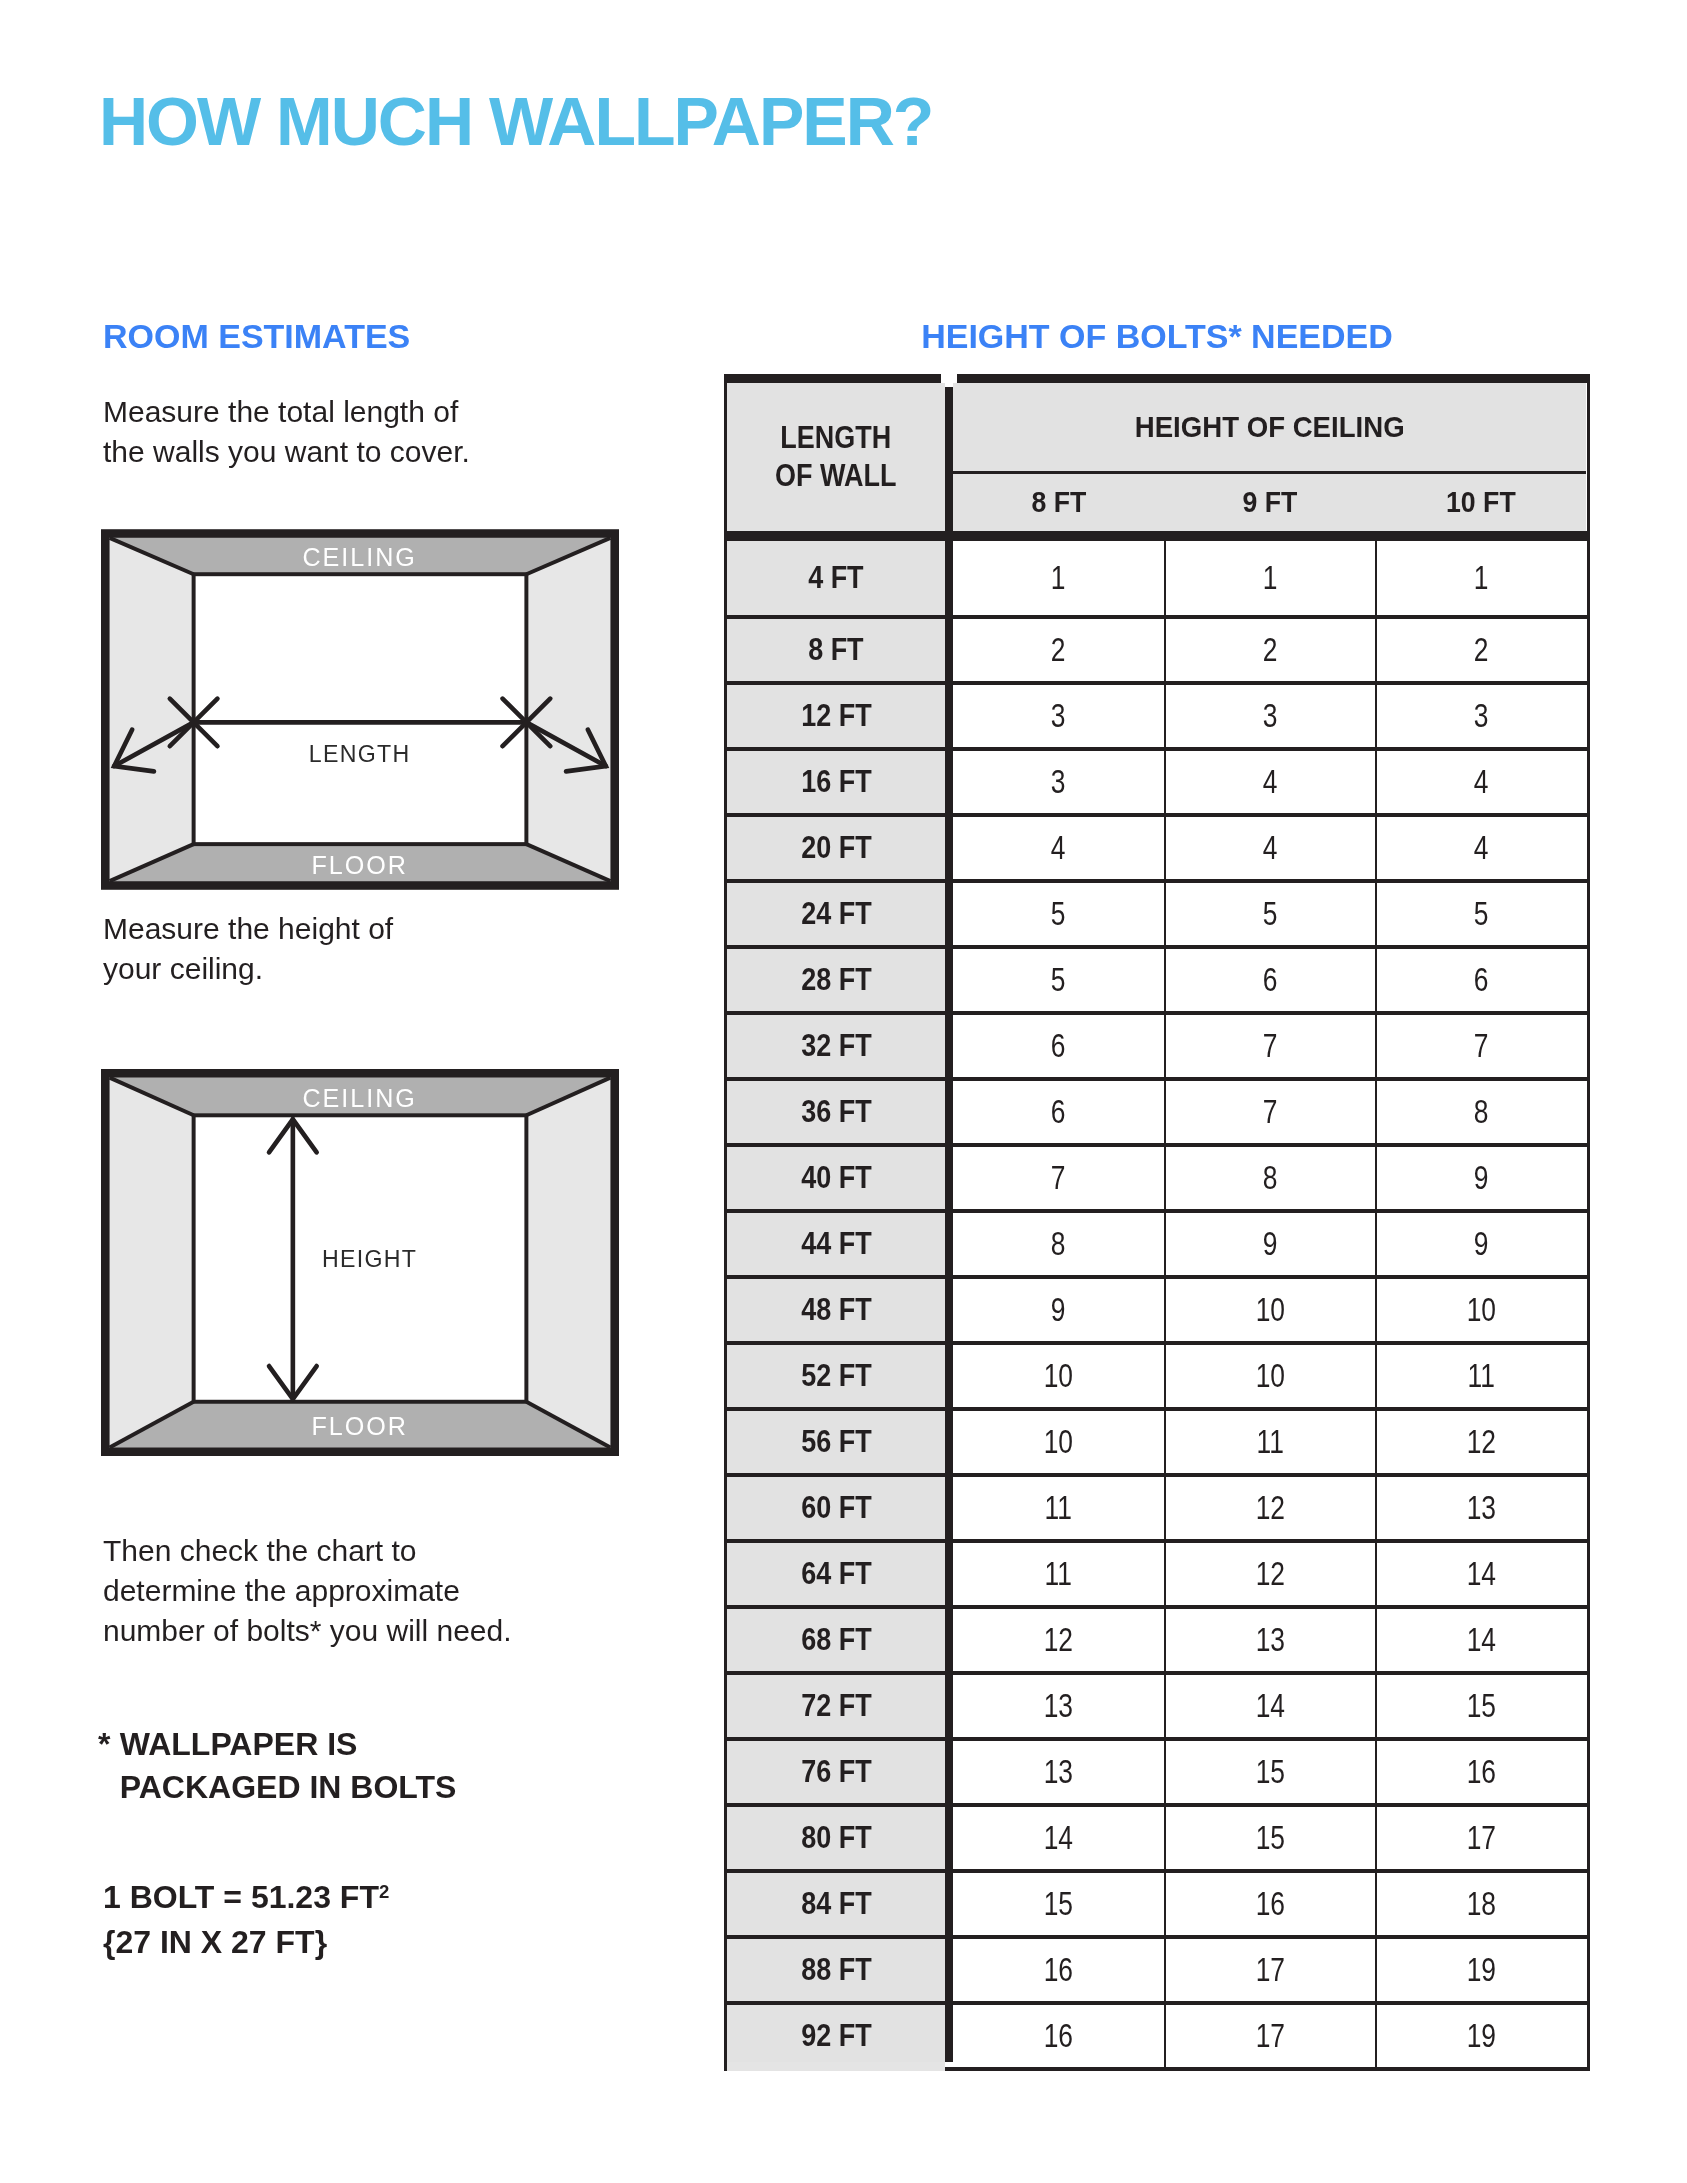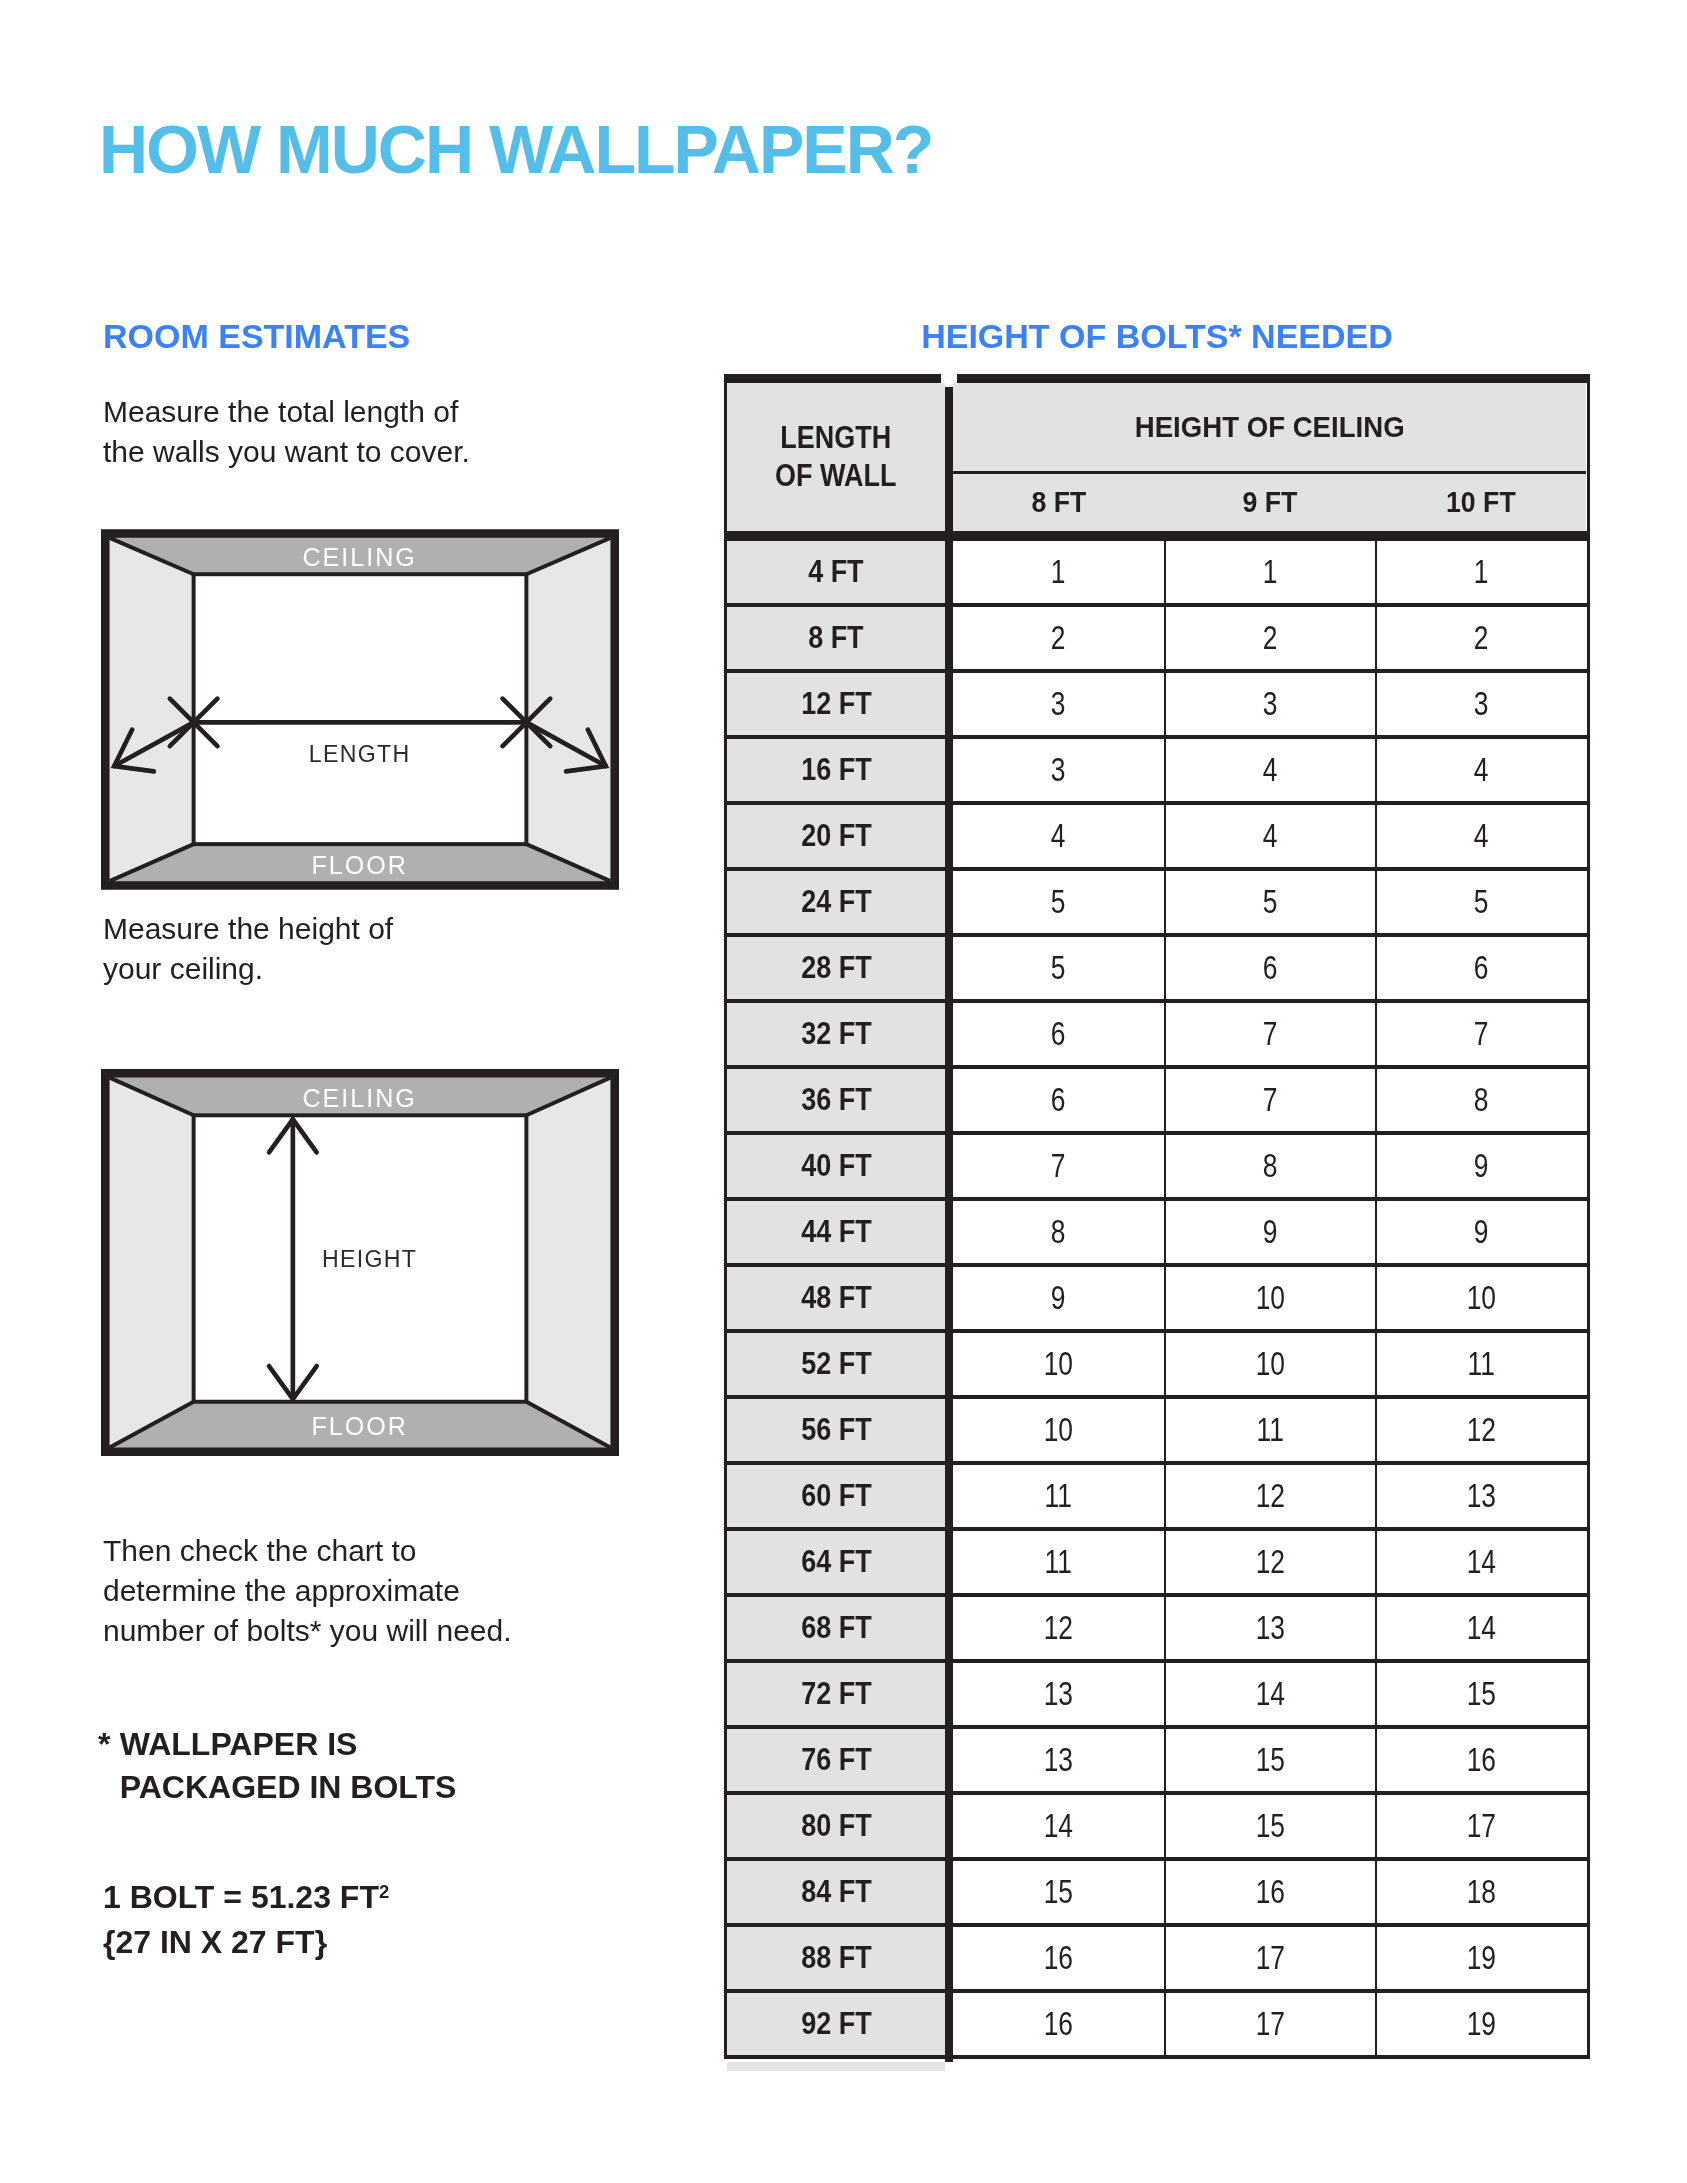--- a/index.html
+++ b/index.html
@@ -7,21 +7,21 @@
   body {
     width:1687px; height:2183px; position:relative;
     font-family:"Liberation Sans","DejaVu Sans",sans-serif;
     color:#231f20; overflow:hidden;
   }
   .abs { position:absolute; }
 
   
   .page-title {
     left:99px; top:82px; font-size:68px; font-weight:700;
-    letter-spacing:-2px; color:#55BEE8; white-space:nowrap;margin-top:28px;
+    letter-spacing:-2px; color:#55BEE8; white-space:nowrap;
   }
   .sec-heading {
     font-size:34px; font-weight:700; color:#3b82f6; letter-spacing:0px; white-space:nowrap;
   }
   .left-heading { left:103px; top:317px; }
   .right-heading { left:724px; top:317px; width:866px; text-align:center; }
   .body-text { font-size:30px; line-height:1.34; color:#231f20; }
   .p1 { left:103px; top:392px; }
   .p2 { left:103px; top:909px; }
   .p3 { left:103px; top:1531px; }
@@ -60,21 +60,21 @@
     height:88px; background:#e2e2e2; display:flex; align-items:center; justify-content:center;
     font-size:30px; font-weight:700;
   }
   .thinline { height:2.6px; background:#231f20; }
   .sub-row { height:58px; background:#e2e2e2; display:flex; }
   .sub-cell { width:211px; display:flex; align-items:center; justify-content:center;
     font-size:29px; font-weight:700; }
   .thickline { height:9.3px; background:#231f20; }
   .rows { }
   .trow { display:flex; height:66px; border-top:4.6px solid #231f20; }
-  .trow:first-child { height:62px; border-top:none; }
+  .trow:first-child { height:74px; border-top:none; }
   .tcell { display:flex; align-items:center; justify-content:center; }
   .lbl { width:218px; background:#e2e2e2; font-size:31px; font-weight:700; }
   .tgap { width:8px; background:#ffffff; }
   .val { width:211px; background:#ffffff; font-size:33px; font-weight:400; }
   .val.vb { border-left:2.6px solid #231f20; }
   .bottomline { height:4px; background:#231f20; }
   .col-divider { position:absolute; left:218px; top:13.2px; width:8px; height:1675px; background:#231f20; z-index:2; }
   .stub { position:absolute; left:0; top:1688px; width:218px; height:9.3px; background:#e4e4e4; }
 
   

